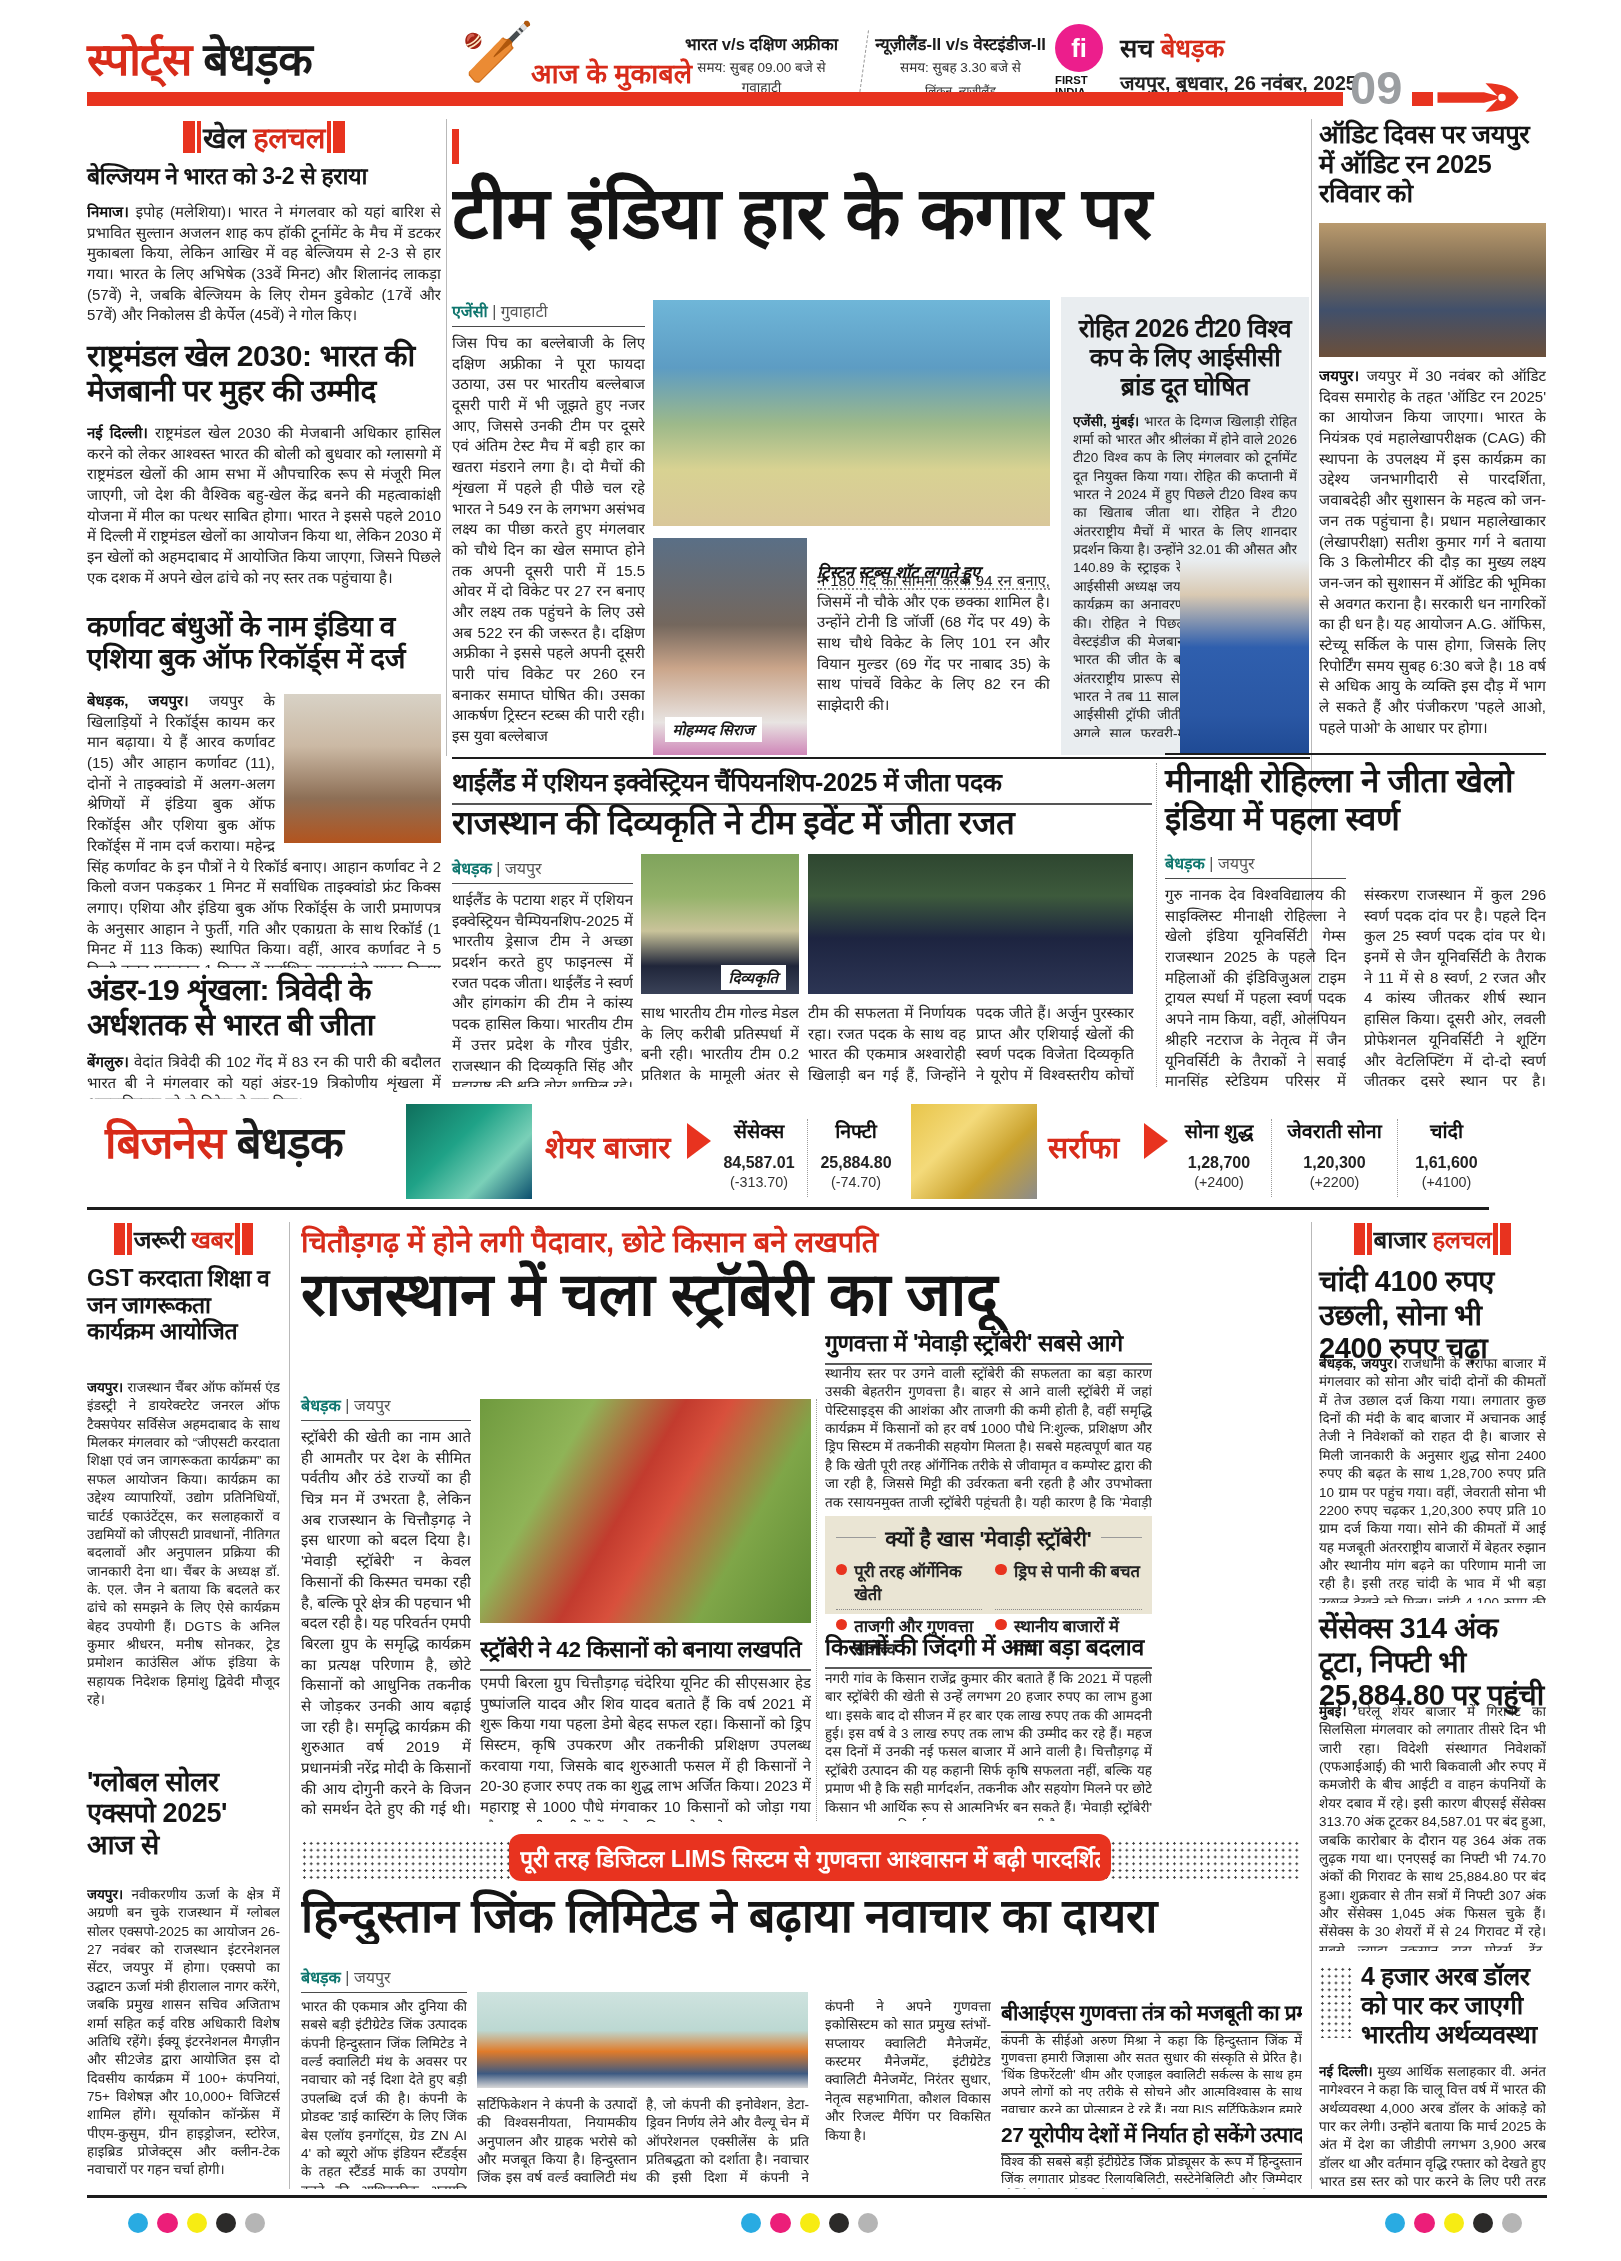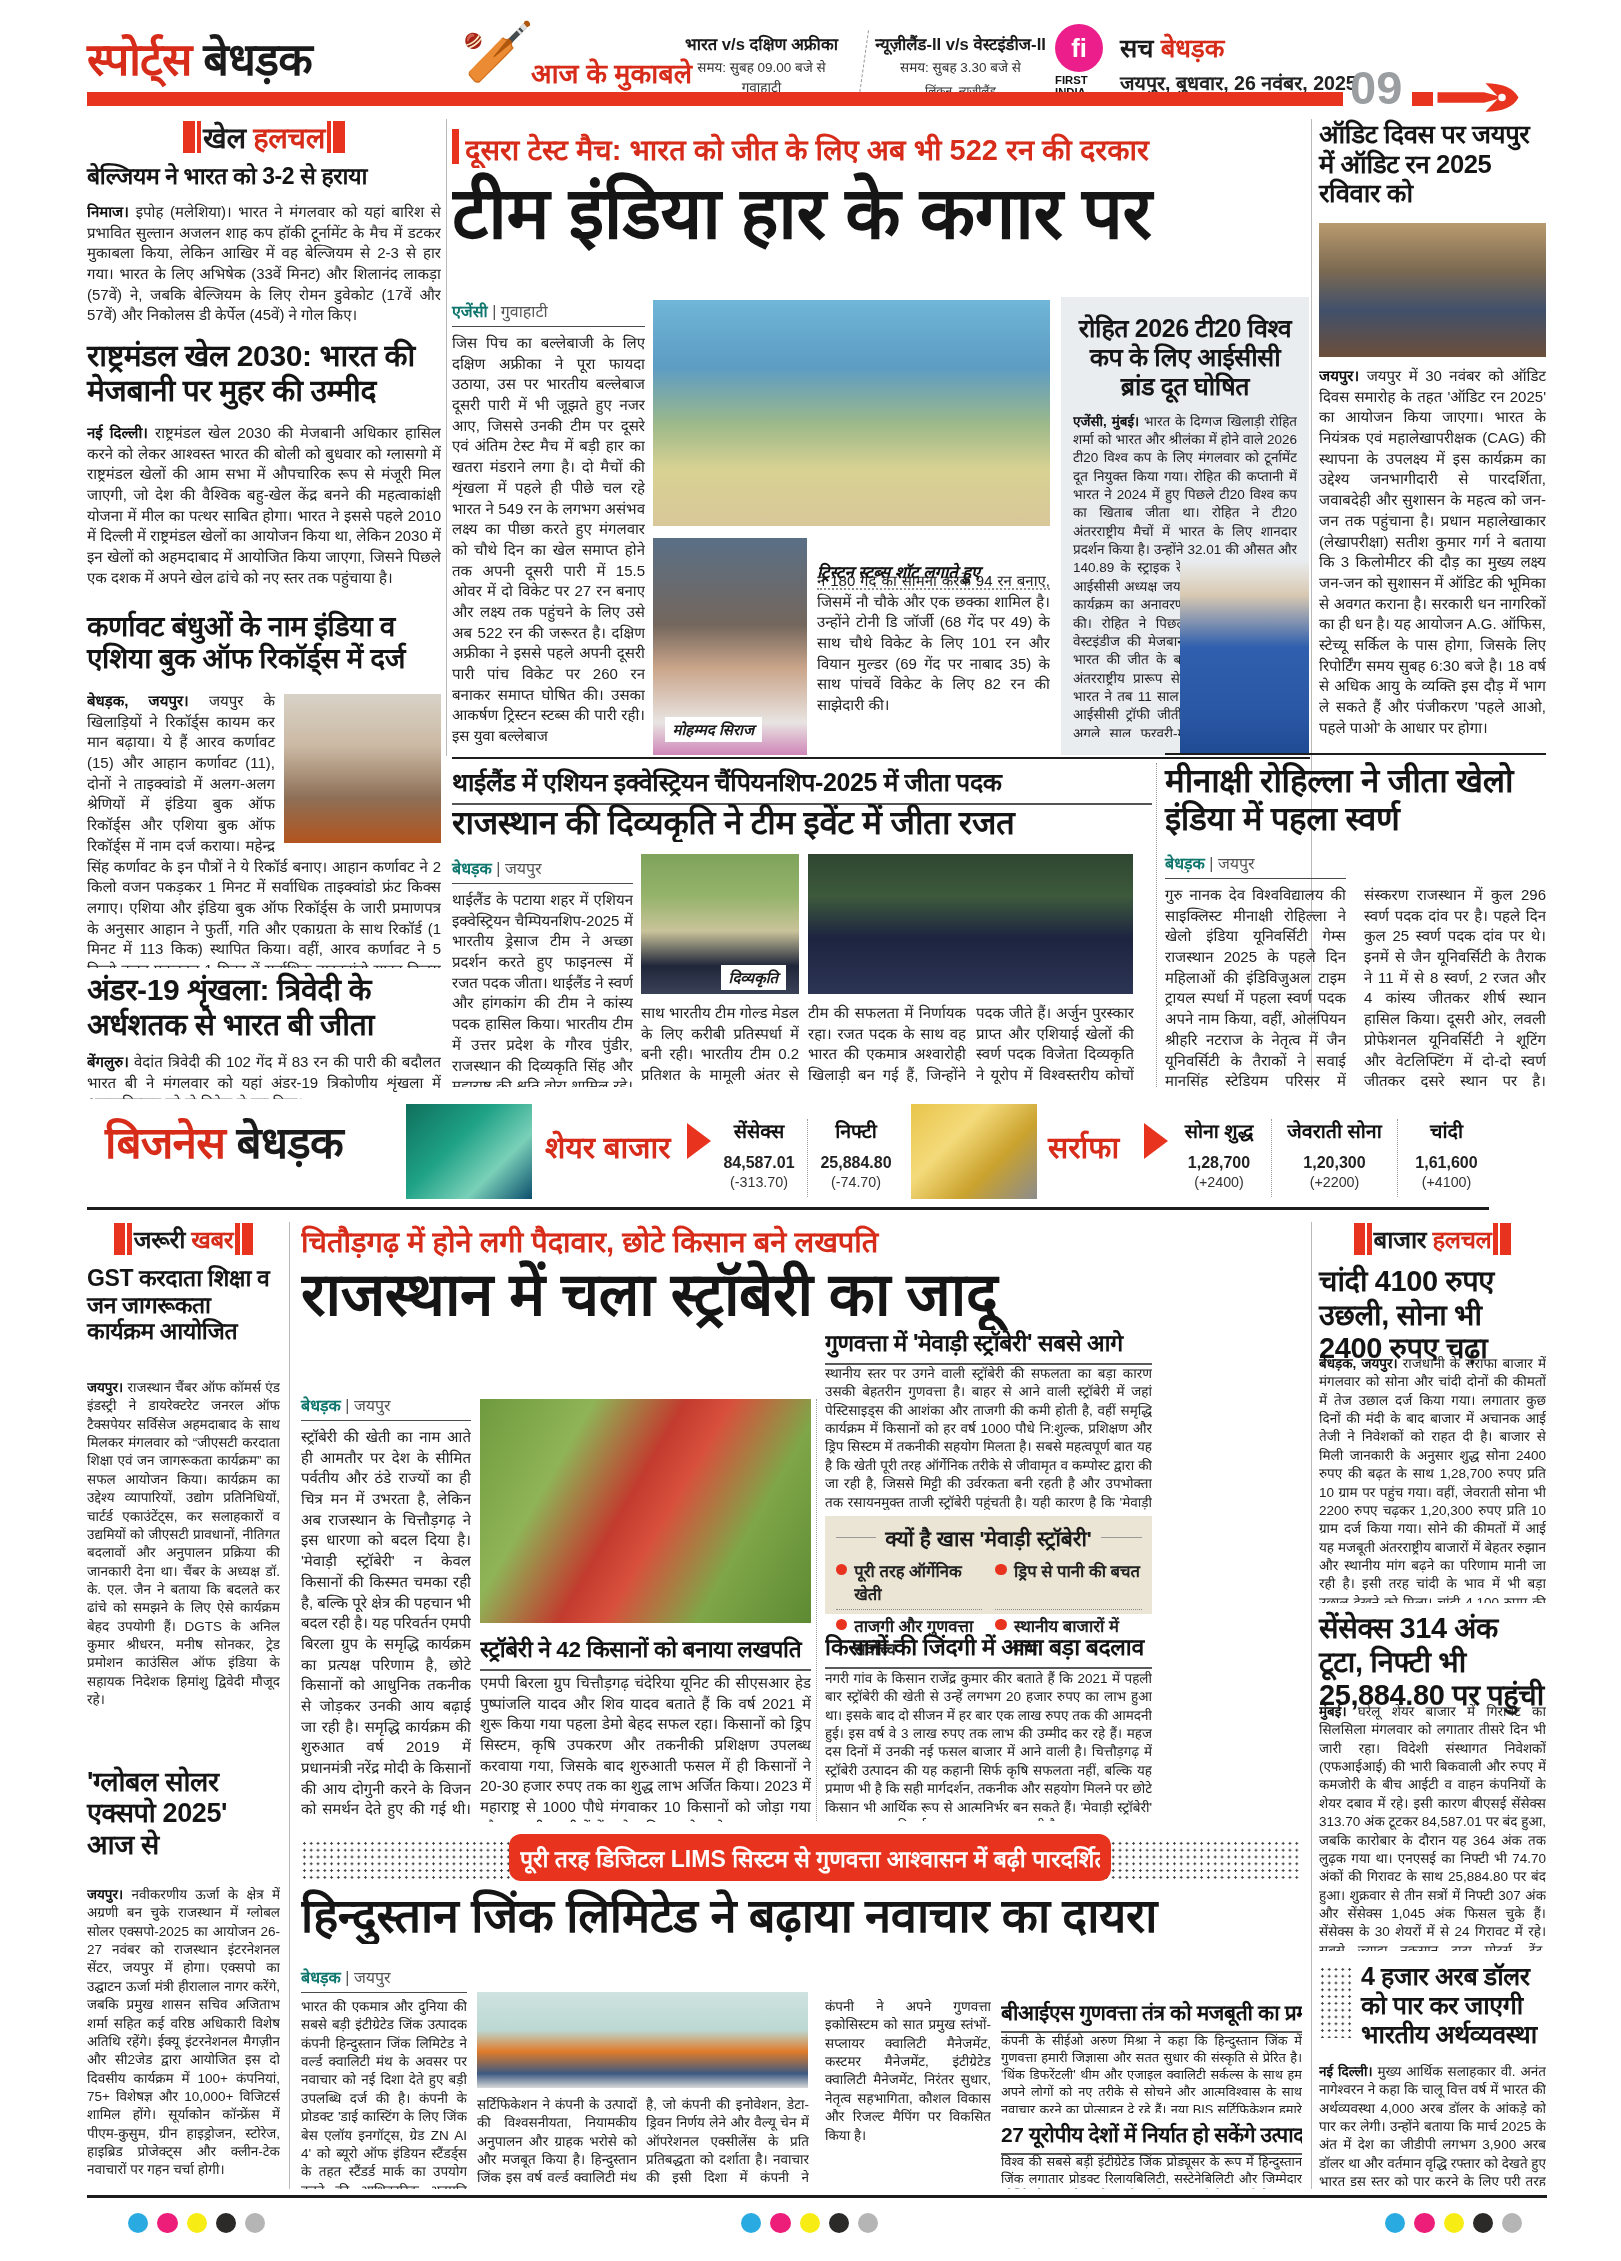--- a/index.html
+++ b/index.html
@@ -114,21 +114,20 @@
 
   <div class="abs hl" style="left:87px;top:973px;width:354px;font-size:30px;">अंडर-19 शृंखला: त्रिवेदी के अर्धशतक से भारत बी जीता</div>
   <div class="abs bodytxt clip" style="left:87px;top:1052px;width:354px;height:47px;">
     <b class="lead">बेंगलुरु।</b>
     <span>वेदांत त्रिवेदी की 102 गेंद में 83 रन की पारी की बदौलत भारत बी ने मंगलवार को यहां अंडर-19 त्रिकोणीय शृंखला में अफगानिस्तान को दो विकेट से हरा दिया।</span>
   </div>
 
   <div class="abs vrule" style="left:446px;top:119px;height:637px;"></div>
 
   <div class="abs kickbar" style="left:452px;top:129px;height:35px;"></div>
-  <div class="abs red nowrap clip" style="left:465px;top:129px;width:845px;font-size:29px;font-weight:800;">दूसरा टेस्ट मैच: भारत को जीत के लिए अब भी 522 रन की दरकार</div>
   <div class="abs hl nowrap clip" style="left:452px;top:172px;width:858px;font-size:72px;font-weight:800;">टीम इंडिया हार के कगार पर</div>
 
   <div class="abs byline" style="left:452px;top:300px;width:193px;">
     <b>एजेंसी</b>
     <span class="city">| गुवाहाटी</span>
   </div>
   <div class="abs bodytxt clip" style="left:452px;top:333px;width:193px;height:422px;">जिस पिच का बल्लेबाजी के लिए दक्षिण अफ्रीका ने पूरा फायदा उठाया, उस पर भारतीय बल्लेबाज दूसरी पारी में भी जूझते हुए नजर आए, जिससे उनकी टीम पर दूसरे एवं अंतिम टेस्ट मैच में बड़ी हार का खतरा मंडराने लगा है। दो मैचों की शृंखला में पहले ही पीछे चल रहे भारत ने 549 रन के लगभग असंभव लक्ष्य का पीछा करते हुए मंगलवार को चौथे दिन का खेल समाप्त होने तक अपनी दूसरी पारी में 15.5 ओवर में दो विकेट पर 27 रन बनाए और लक्ष्य तक पहुंचने के लिए उसे अब 522 रन की जरूरत है। दक्षिण अफ्रीका ने इससे पहले अपनी दूसरी पारी पांच विकेट पर 260 रन बनाकर समाप्त घोषित की। उसका आकर्षण ट्रिस्टन स्टब्स की पारी रही। इस युवा बल्लेबाज</div>
 
   <div class="abs" style="left:653px;top:300px;width:397px;height:226px;background:linear-gradient(180deg,#6fb6d8 0%,#5d9cc3 30%,#9db98a 55%,#d8d292 75%,#d9c79a 100%);"></div>
   <div class="abs caption dotunder clip" style="left:817px;top:560px;width:233px;">ट्रिस्टन स्टब्स शॉट लगाते हुए</div>

